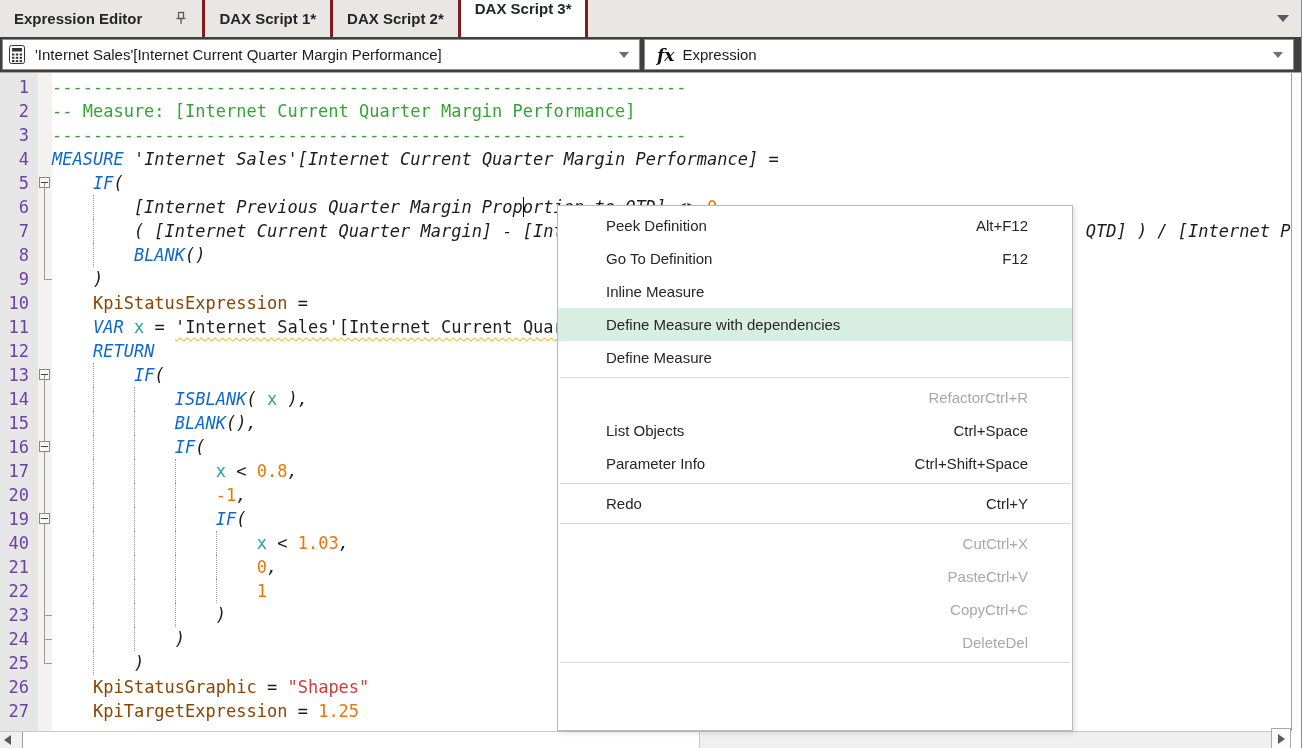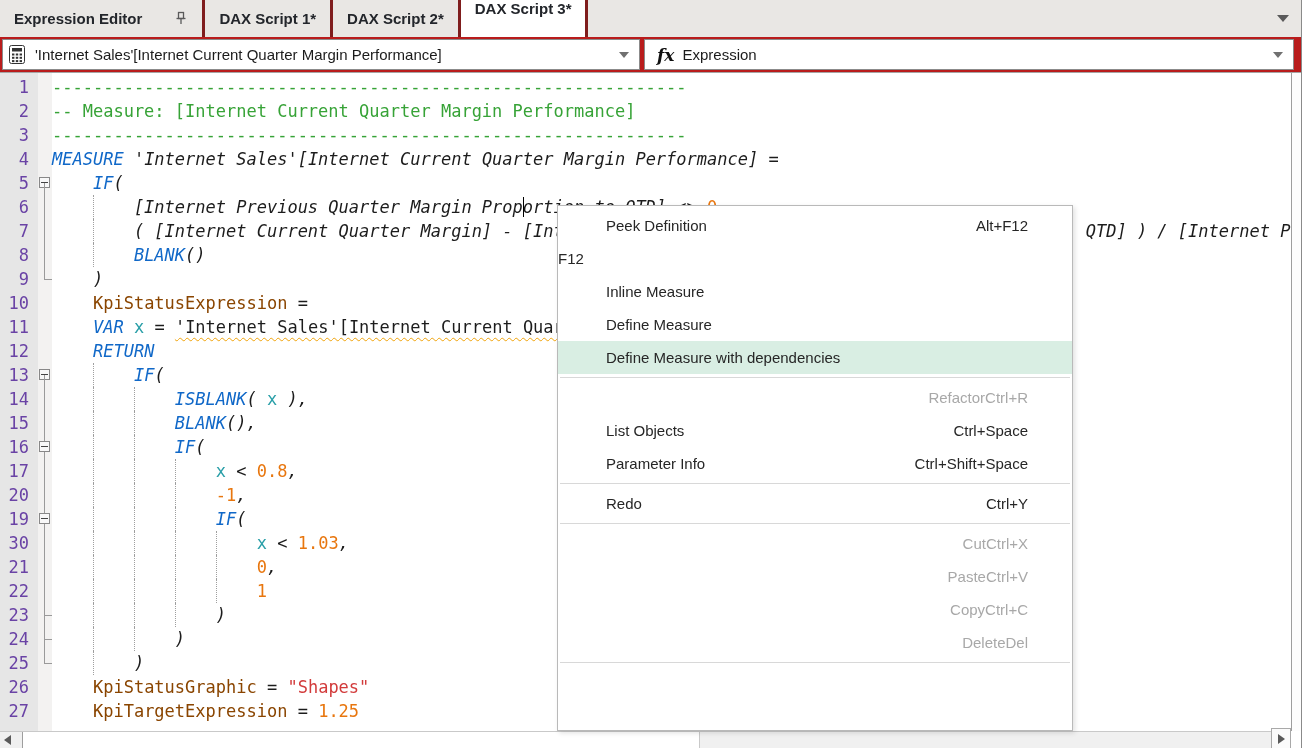--- a/index.html
+++ b/index.html
@@ -7,21 +7,21 @@
        font-family:"Liberation Sans",sans-serif;border-right:1px solid #8a8a8a;box-sizing:border-box;}
   
   .tabbar{position:absolute;left:0;top:0;width:100%;height:37px;background:#e9e7e4;display:flex;}
   .tab{display:flex;align-items:center;padding:0 14px;border-right:3px solid #7f1d1d;
        font-weight:bold;font-size:15px;color:#23262b;white-space:nowrap;cursor:default;gap:22px;}
   .tab.active{background:#ffffff;flex-direction:column;}
   .tab .ico{margin-left:10px;display:inline-flex;align-items:center;}
   .tab-overflow{position:absolute;right:12px;top:0;height:37px;display:flex;align-items:center;color:#5a5a5a;}
   .tri-down{width:0;height:0;border-left:6px solid transparent;border-right:6px solid transparent;border-top:7px solid #5a5a5a;}
   
-  .toolbar{position:absolute;left:0;top:37px;width:100%;height:36px;background:#b91c1c;border-bottom:1px solid #a6a6a6;box-sizing:border-box;}
+  .toolbar{position:absolute;left:0;top:37px;width:100%;height:36px;background:#404040;border-bottom:1px solid #a6a6a6;box-sizing:border-box;}
   .combo{position:absolute;top:2px;height:31px;background:#fff;border:1px solid #8b8b8b;box-sizing:border-box;
          display:flex;align-items:center;font-size:15px;color:#1b1b1b;}
   .combo .val{flex:1;white-space:nowrap;overflow:hidden;}
   .combo-measure{left:2px;width:638px;}
   .combo-expression{left:644px;width:650px;}
   .chev{width:0;height:0;border-left:5px solid transparent;border-right:5px solid transparent;border-top:6px solid #707070;margin:0 10px;}
   .calc-icon{margin:0 10px 0 6px;}
   .fx{font-family:"DejaVu Serif",serif;font-style:italic;font-weight:bold;font-size:17px;margin:0 8px 0 12px;color:#111;}
   
   .editor{position:absolute;left:0;top:73px;width:1292px;height:658px;background:#fff;overflow:hidden;}
@@ -271,21 +271,21 @@
           <span class="ln">19</span>
           <span class="fold">
             <i class="vt"></i>
             <i class="vb"></i>
             <i class="box"></i>
             <i class="minus"></i>
           </span>
           <span class="code"><span class="guide" style="left: 4ch;"></span><span class="guide" style="left: 8ch;"></span><span class="guide" style="left: 12ch;"></span><span class="tok-def">                </span><span class="tok-kw">IF</span><span class="tok-def">(</span></span>
         </div>
         <div class="line">
-          <span class="ln">30</span>
+          <span class="ln">40</span>
           <span class="fold">
             <i class="vfull"></i>
           </span>
           <span class="code"><span class="guide" style="left: 4ch;"></span><span class="guide" style="left: 8ch;"></span><span class="guide" style="left: 12ch;"></span><span class="guide" style="left: 16ch;"></span><span class="tok-def">                    </span><span class="tok-var">x</span><span class="tok-def"> &lt; </span><span class="tok-num">1.03</span><span class="tok-def">,</span></span>
         </div>
         <div class="line">
           <span class="ln">21</span>
           <span class="fold">
             <i class="vfull"></i>
           </span>
@@ -344,34 +344,35 @@
       </span>
   </div>
   <div class="corner"></div>
 
   <div class="menu" id="menu">
       <div class="menu-item">
         <span class="lbl">Peek Definition</span>
         <span class="sc">Alt+F12</span>
       </div>
       <div class="menu-item">
+        <span class="lbl">Go To Definition</span>
         <span class="sc">F12</span>
       </div>
       <div class="menu-item">
         <span class="lbl">Inline Measure</span>
-        <span class="sc"></span>
-      </div>
-      <div class="menu-item">
-        <span class="lbl">Define Measure</span>
         <span class="sc"></span>
       </div>
       <div class="menu-item hl">
         <span class="lbl">Define Measure with dependencies</span>
         <span class="sc"></span>
       </div>
+      <div class="menu-item">
+        <span class="lbl">Define Measure</span>
+        <span class="sc"></span>
+      </div>
       <div class="menu-sep">
         <div></div>
       </div>
       <div class="menu-item disabled">
         <span class="lbl">Refactor</span>
         <span class="sc">Ctrl+R</span>
       </div>
       <div class="menu-item">
         <span class="lbl">List Objects</span>
         <span class="sc">Ctrl+Space</span>

